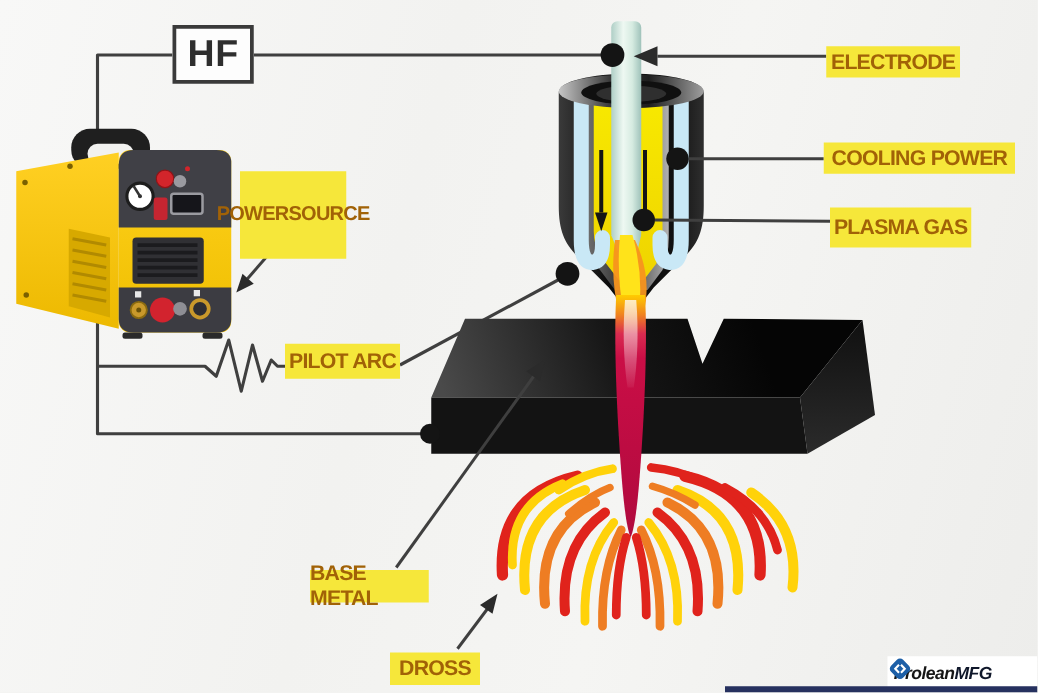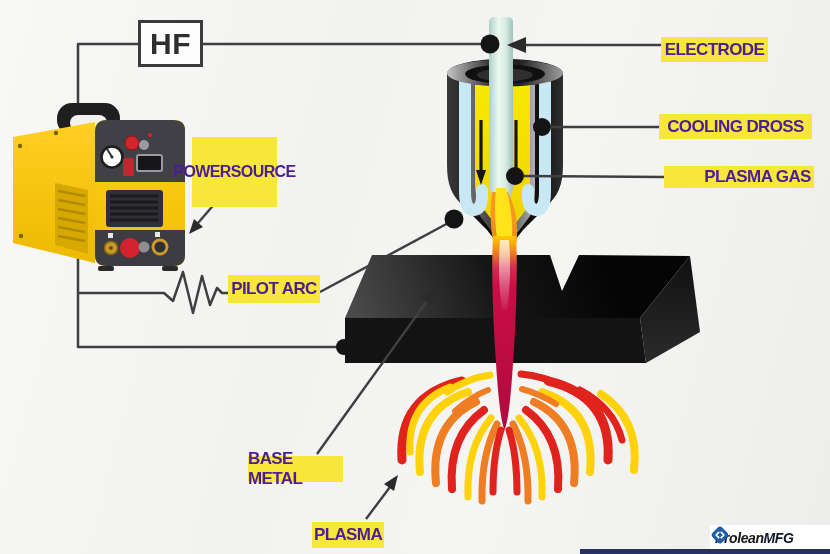--- a/index.html
+++ b/index.html
@@ -9,30 +9,30 @@
     background:#f3f3f1;
   }
   .stage{
     position:relative;width:830px;height:554px;
     background:linear-gradient(105deg,#f8f8f7 0%,#f2f2f0 38%,#f5f5f3 62%,#ededeb 100%);
   }
   .stage svg{position:absolute;left:0;top:0;}
   .tag{
     position:absolute;
     background:#F6E73A;
-    color:#4c1d95;
+    color:#a16207;
     font-weight:bold;
     display:flex;align-items:center;justify-content:center;
     letter-spacing:-0.6px;
     font-size:17px;
     z-index:3;
   }
   .tag-electrode{left:661px;top:37px;width:107px;height:25px;}
   .tag-cooling{left:659px;top:114px;width:153px;height:25px;}
-  .tag-plasma{left:664px;top:166px;width:113px;height:22px;padding-left:37px;}
+  .tag-plasma{left:664px;top:166px;width:113px;height:32px;}
   .tag-pilot{left:228px;top:275px;width:92px;height:28px;}
   .tag-base{left:248px;top:456px;width:95px;height:26px;}
   .tag-dross{left:312px;top:522px;width:72px;height:26px;}
   .tag-power{
     left:192px;top:137px;width:85px;height:70px;
     flex-direction:row;font-size:16px;line-height:1.3;
   }
   .hf-box{
     position:absolute;left:138px;top:20px;width:65px;height:47px;
     background:#fdfdfd;border:3px solid #3a3a3a;box-sizing:border-box;
@@ -266,33 +266,33 @@
 
 <div class="tag tag-pilot">
   <span>PILOT ARC</span>
 </div>
 
 <div class="tag tag-electrode">
   <span>ELECTRODE</span>
 </div>
 
 <div class="tag tag-cooling">
-  <span>COOLING DROSS</span>
+  <span>COOLING POWER</span>
 </div>
 
 <div class="tag tag-plasma">
   <span>PLASMA GAS</span>
 </div>
 
 <div class="tag tag-base">
   <span>BASE METAL</span>
 </div>
 
 <div class="tag tag-dross">
-  <span>PLASMA</span>
+  <span>DROSS</span>
 </div>
 
 <div class="logo">
   <svg width="20" height="20" viewBox="0 0 20 20">
     <rect x="3.2" y="3.2" width="13.6" height="13.6" rx="3.5" fill="#1D5FA7" transform="rotate(45 10 10)"></rect>
     <path d="M 9.2 6.8 L 6.2 10 L 9.2 13.2" stroke="#FFFFFF" stroke-width="1.7" fill="none"></path>
     <path d="M 10.8 6.8 L 13.8 10 L 10.8 13.2" stroke="#FFFFFF" stroke-width="1.7" fill="none"></path>
   </svg>
   <span class="logo-text"><span class="p1">Prolean</span><span class="p2">MFG</span></span>
 </div>

